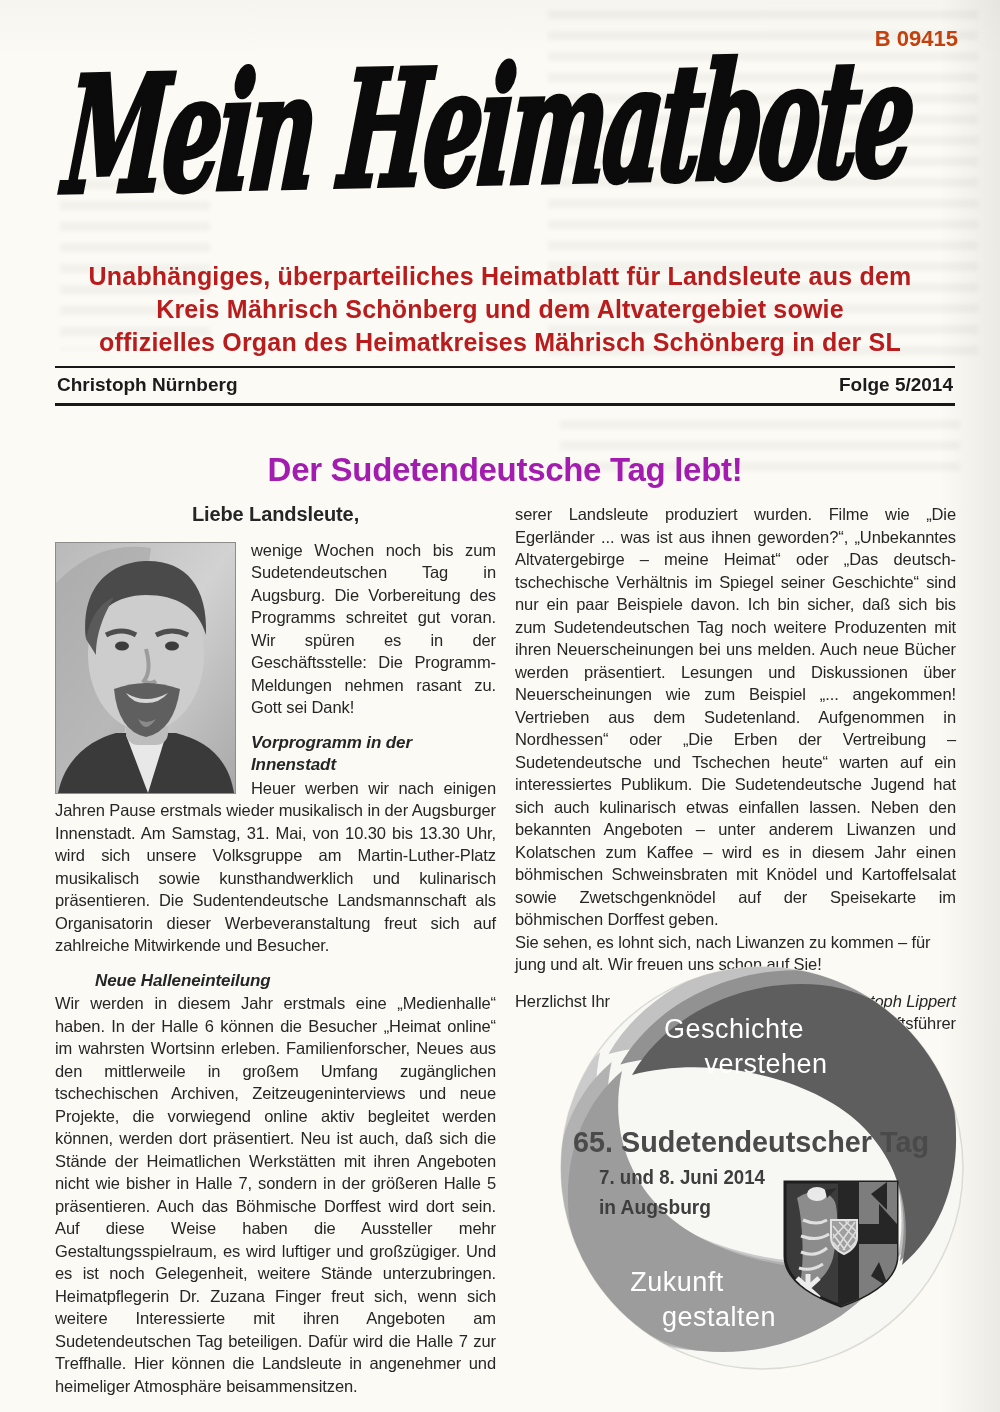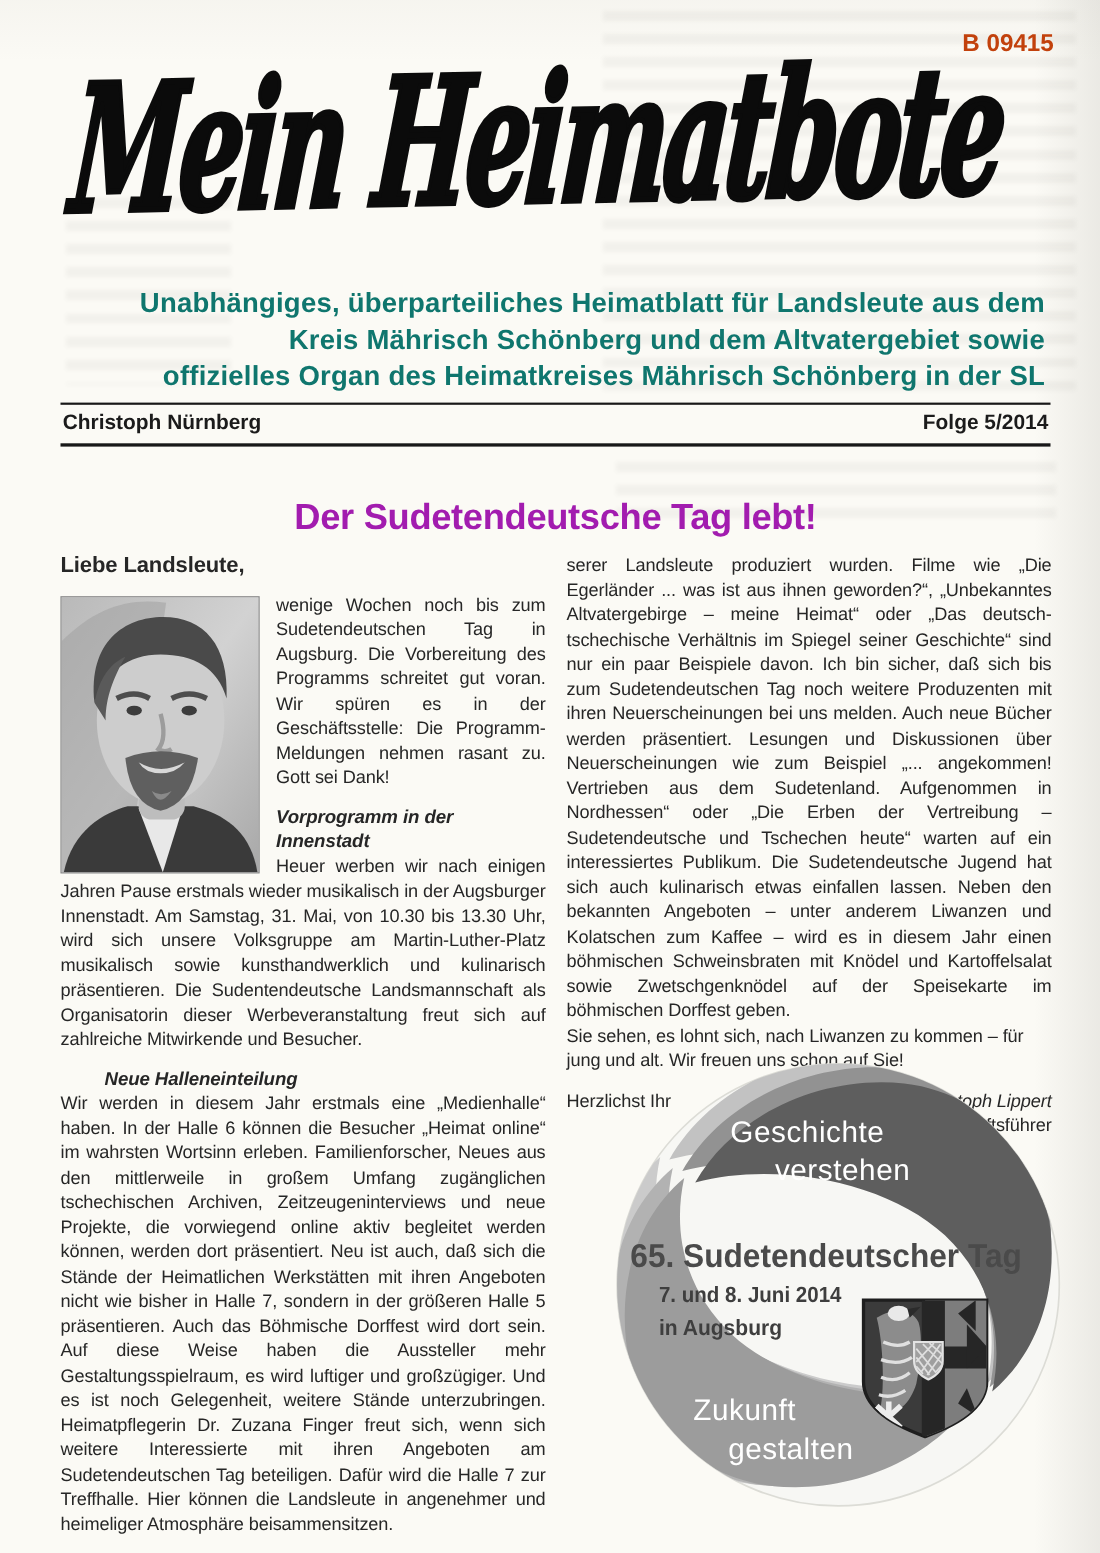--- a/index.html
+++ b/index.html
@@ -9,34 +9,34 @@
       linear-gradient(to right, rgba(120,115,100,0) 94%, rgba(90,88,80,.10) 100%),
       linear-gradient(to bottom, rgba(120,115,100,.04) 0%, rgba(120,115,100,0) 4%),
       #fbfaf5;
     font-family:"Liberation Sans", sans-serif;color:#222;
     -webkit-hyphens:auto;hyphens:auto;
   }
   .ghost{position:absolute;opacity:.05;filter:blur(2px);pointer-events:none;
     background:repeating-linear-gradient(#55524a 0 9px, transparent 9px 21px);}
   #code{position:absolute;top:26px;right:42px;font-weight:bold;font-size:22px;color:#c2410c;}
   #masthead{position:absolute;left:50px;top:34px;width:900px;height:212px;transform:rotate(-1.2deg);}
-  #subtitle{position:absolute;left:50px;top:260px;width:900px;text-align:right;
-    font-weight:bold;font-size:25px;line-height:33px;color:#0f766e;white-space:pre-line;letter-spacing:.2px;}
+  #subtitle{position:absolute;left:50px;top:260px;width:900px;text-align:center;
+    font-weight:bold;font-size:25px;line-height:33px;color:#b91c1c;white-space:pre-line;letter-spacing:.2px;}
   #meta-row{position:absolute;left:55px;top:366px;width:900px;
     border-top:2px solid #181818;border-bottom:3px solid #181818;
     padding:6px 2px 7px 2px;box-sizing:border-box;font-weight:bold;font-size:19px;color:#1b1b1b;}
   #meta-row .c{position:absolute;left:0;right:0;text-align:center;top:6px;}
   #meta-row .r{position:absolute;right:2px;top:6px;}
   #headline{position:absolute;left:55px;top:451px;width:900px;text-align:center;
     font-weight:bold;font-size:33px;color:#a21caf;letter-spacing:-.3px;}
   .col{position:absolute;top:503px;width:441px;font-size:16.5px;line-height:22.5px;
     color:#262626;text-align:justify;letter-spacing:-.1px;}
   #col-left{left:55px;}
   #col-right{left:515px;}
-  .salutation{font-weight:bold;font-size:20px;margin:0 0 13px 0;text-align:left;}
+  .salutation{font-weight:bold;font-size:20px;margin:0 0 13px 0;text-align:center;}
   .photo{float:left;width:179px;height:250px;margin:3px 15px 4px 0;border:1px solid #8d8d8d;background:#c9c9c9;}
   p{margin:0;}
   .sec-h{font-weight:bold;font-style:italic;font-size:17px;margin:13px 0 0 0;text-align:left;padding-left:40px;}
   .p2{margin-top:0;}
   #closing{display:flex;justify-content:space-between;margin-top:14px;text-align:left;}
   #closing .name{font-style:italic;text-align:right;}
   #closing .role{text-align:right;}
   #badge{position:absolute;left:556px;top:962px;width:412px;height:412px;}
   svg text{font-family:"Liberation Sans", sans-serif;}
   #masthead svg text{font-family:"DejaVu Serif", serif;}

